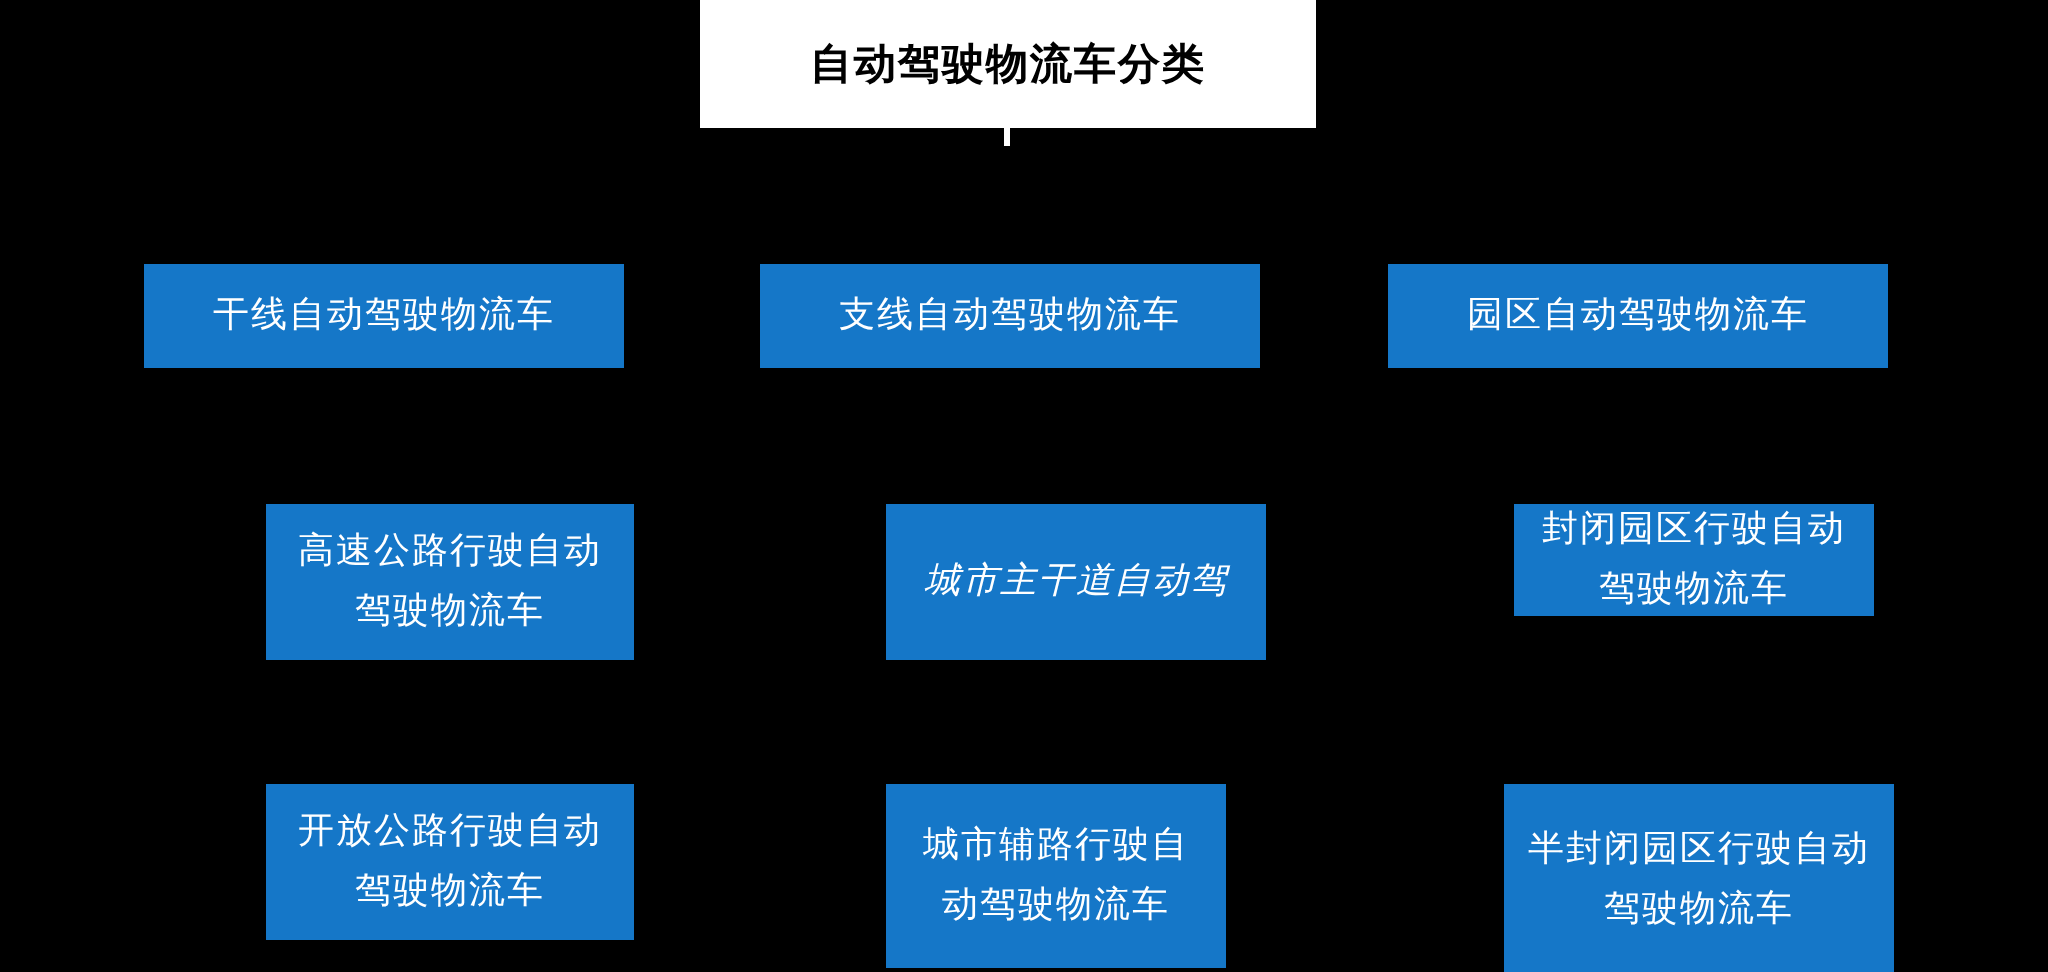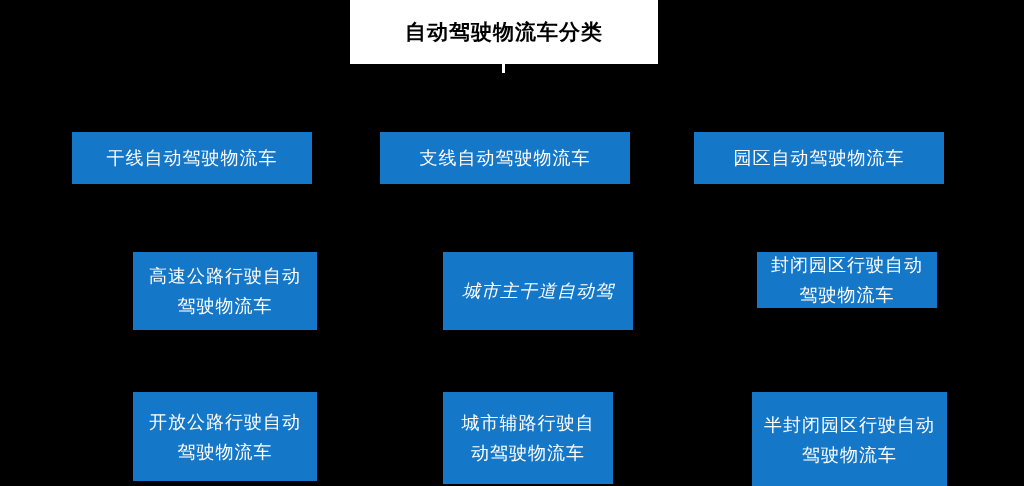--- a/index.html
+++ b/index.html
@@ -54,21 +54,21 @@
   }
   
   .parent-1 { left: 72px;  top: 132px; width: 240px; height: 52px; }
   .parent-2 { left: 380px; top: 132px; width: 250px; height: 52px; }
   .parent-3 { left: 694px; top: 132px; width: 250px; height: 52px; }
   
   .child-1a { left: 133px; top: 252px; width: 184px; height: 78px; }
   .child-2a { left: 443px; top: 252px; width: 190px; height: 78px; font-style: italic; }
   .child-3a { left: 757px; top: 252px; width: 180px; height: 56px; }
   
-  .child-1b { left: 133px; top: 392px; width: 184px; height: 89px; }
+  .child-1b { left: 133px; top: 392px; width: 184px; height: 78px; }
   .child-2b { left: 443px; top: 392px; width: 170px; height: 92px; }
   .child-3b { left: 752px; top: 392px; width: 195px; height: 96px; }
   .node .line { display: block; }
 </style>
 </head>
 <body>
 
 <div id="canvas" style="background: rgb(0, 0, 0);">
 
   <div class="title-box">

